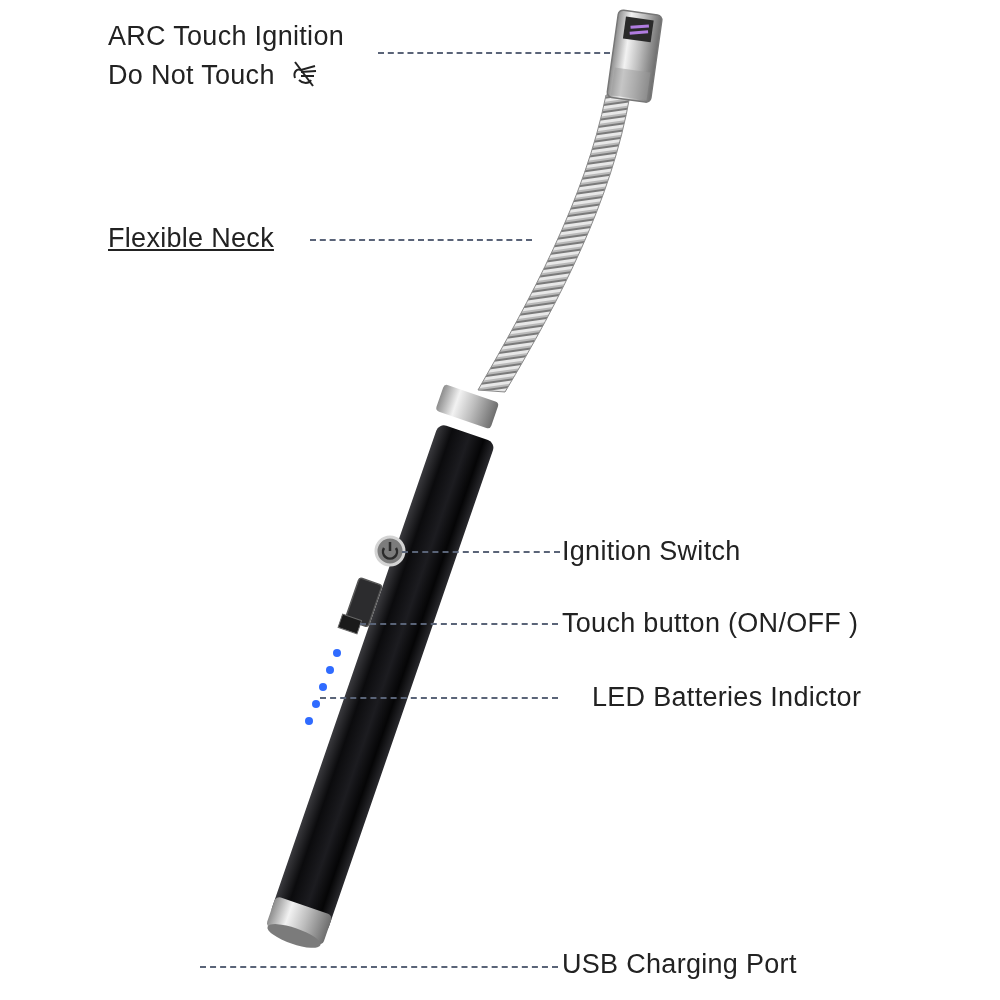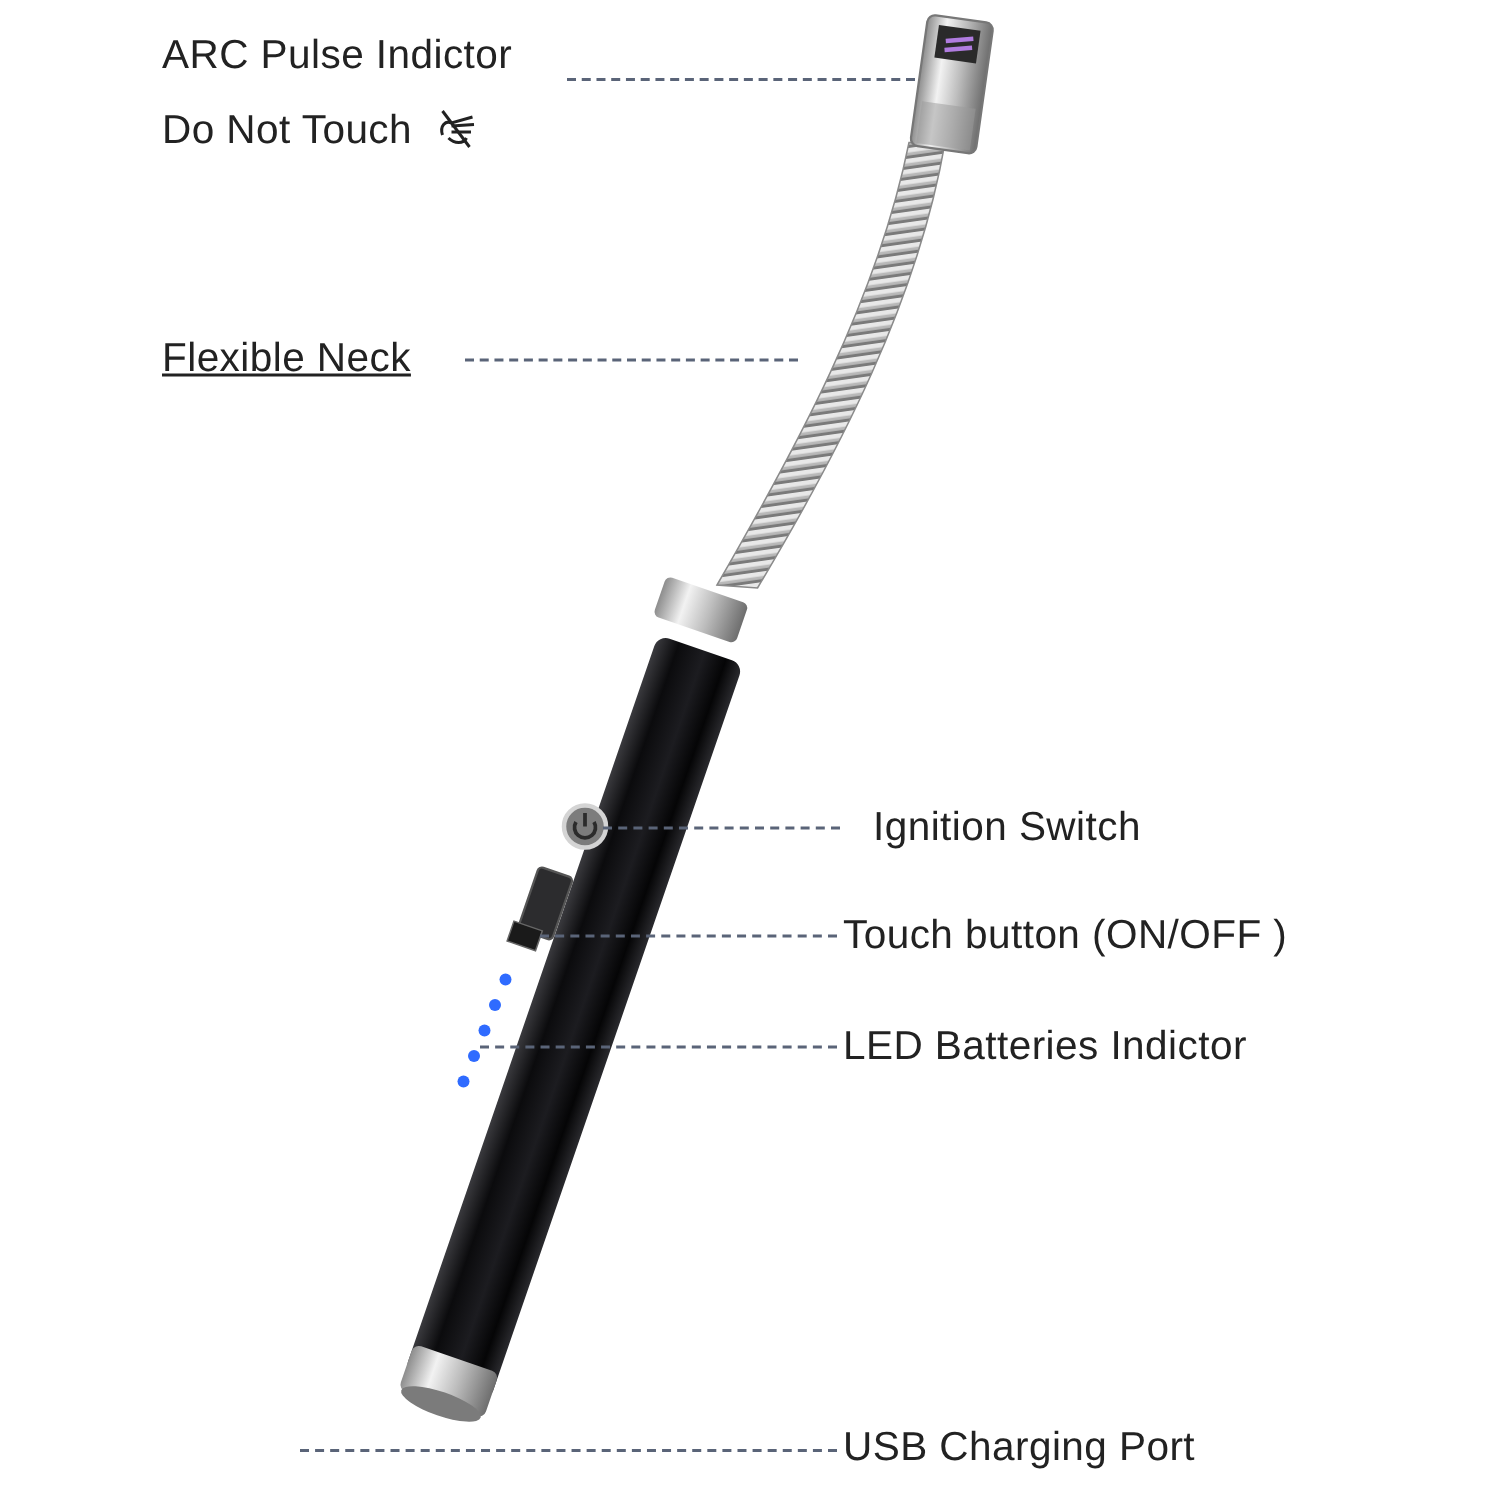--- a/index.html
+++ b/index.html
@@ -65,38 +65,38 @@
 
   <g fill="#2f6bff">
     <circle cx="337" cy="653" r="4"></circle>
     <circle cx="330" cy="670" r="4"></circle>
     <circle cx="323" cy="687" r="4"></circle>
     <circle cx="316" cy="704" r="4"></circle>
     <circle cx="309" cy="721" r="4"></circle>
   </g>
 </svg>
 
-<div class="label" style="left:108px;top:20px;">ARC Pulse Indictor</div>
-<div class="label" style="left:108px;top:70px;">
+<div class="label" style="left:108px;top:20px;">ARC Touch Ignition</div>
+<div class="label" style="left:108px;top:58px;">
   <span>Do Not Touch</span>
   <span style="display:inline-block;vertical-align:middle;margin-left:6px;">
     <svg width="32" height="30" viewBox="0 0 32 30">
         <path d="M6 20 C4 14,8 10,12 12 L26 8 M12 14 L27 13 M12 18 L25 18 M10 22 C14 26,20 26,22 22" fill="none" stroke="#222" stroke-width="2"></path>
         <line x1="6" y1="4" x2="24" y2="28" stroke="#222" stroke-width="2"></line>
       </svg>
   </span>
 </div>
 <div class="leader" style="left:378px;top:52px;width:232px;"></div>
 
 <div class="label" style="left:108px;top:222px;text-decoration:underline;">Flexible Neck</div>
 <div class="leader" style="left:310px;top:239px;width:222px;"></div>
 
 <div class="leader" style="left:402px;top:551px;width:158px;"></div>
-<div class="label" style="left:562px;top:535px;margin-left:20px;">Ignition Switch</div>
+<div class="label" style="left:562px;top:535px;">Ignition Switch</div>
 
 <div class="leader" style="left:360px;top:623px;width:198px;"></div>
 <div class="label" style="left:562px;top:607px;">Touch button (ON/OFF )</div>
 
 <div class="leader" style="left:320px;top:697px;width:238px;"></div>
-<div class="label" style="left:562px;top:681px;">LED Batteries Indictor</div>
+<div class="label" style="left:592px;top:681px;">LED Batteries Indictor</div>
 
 <div class="leader" style="left:200px;top:966px;width:358px;"></div>
 <div class="label" style="left:562px;top:948px;">USB Charging Port</div>
 
 </body></html>

